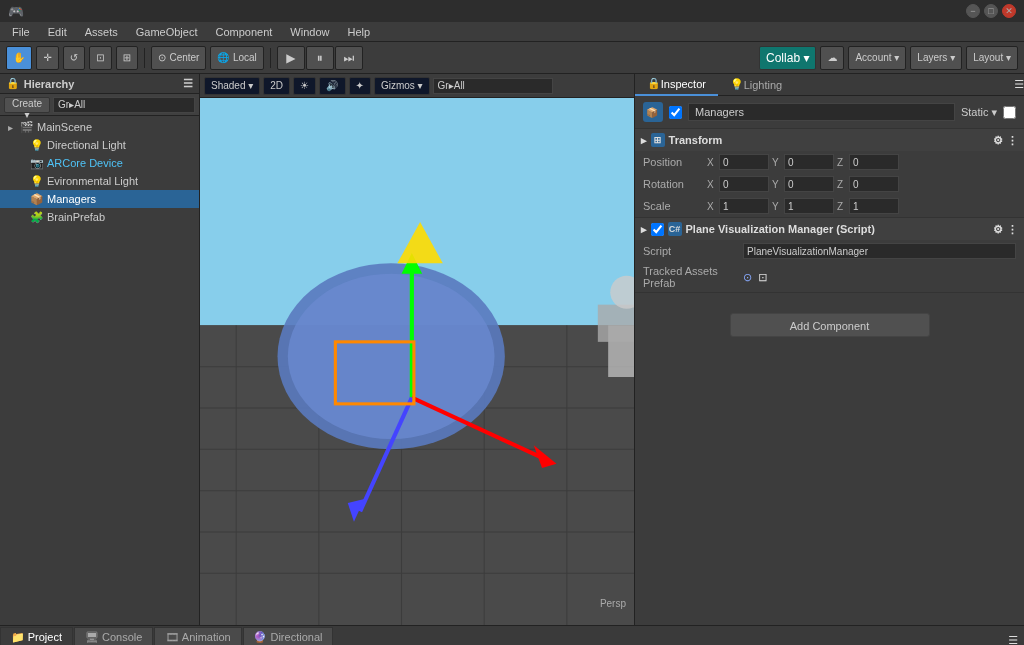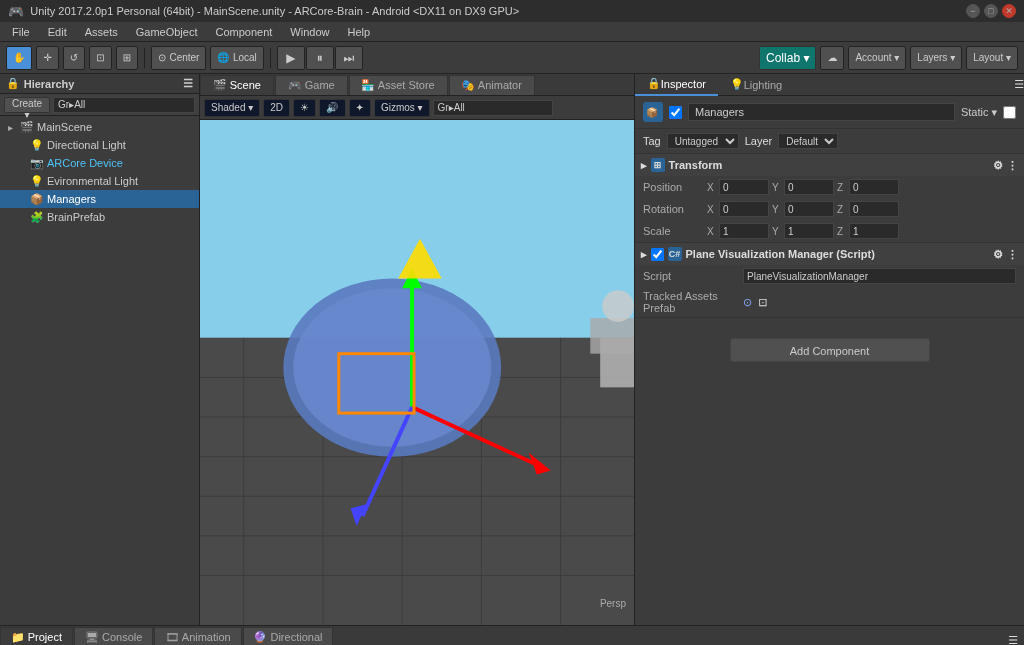--- a/index.html
+++ b/index.html
@@ -87,21 +87,20 @@
     .scene-svg { position: absolute; top: 0; left: 0; width: 100%; height: 100%; }
 
     .collab-btn { height: 24px; padding: 0 6px; background: #0f766e; border: 1px solid #333; color: #fff; cursor: pointer; font-size: 12px; display: flex; align-items: center; gap: 3px; border-radius: 2px; }
   </style>
 </head>
 <body>
 
 <div id="title-bar">
   <div class="title">
     <span style="font-size:13px;">🎮</span>
-    <span>Unity 2017.2.0p1 Personal (64bit) - MainScene.unity - ARCore-Brain - Android &lt;DX11 on DX9 GPU&gt;</span>
   </div>
   <div class="win-controls">
     <div class="win-btn">−</div>
     <div class="win-btn">□</div>
     <div class="win-btn" style="background:#c0392b;border-color:#c0392b;">✕</div>
   </div>
 </div>
 
 <div id="menu-bar">
   <span class="menu-item">File</span>
@@ -184,34 +183,20 @@
       <div class="tree-item indent1">
         <span class="tree-expand"> </span>
         <span class="tree-icon">🧩</span>
         <span>BrainPrefab</span>
       </div>
     </div>
   </div>
 
   <div id="center-area">
 
-    <div class="tabs-bar">
-      <div class="tab active">
-        <span>🎬 Scene</span>
-      </div>
-      <div class="tab">
-        <span>🎮 Game</span>
-      </div>
-      <div class="tab">
-        <span>🏪 Asset Store</span>
-      </div>
-      <div class="tab">
-        <span>🎭 Animator</span>
-      </div>
-    </div>
 
     <div class="scene-toolbar">
       <div class="scene-btn">Shaded ▾</div>
       <div class="scene-btn">2D</div>
       <div class="scene-btn">☀</div>
       <div class="scene-btn">🔊</div>
       <div class="scene-btn">✦</div>
       <div class="scene-btn">Gizmos ▾</div>
       <input class="project-search" type="text" value="Gr▸All" style="max-width: 120px;">
     </div>
@@ -279,30 +264,20 @@
     </div>
 
     <div class="inspector-header">
       <div class="obj-icon">📦</div>
       <input type="checkbox" checked="" style="">
       <input class="obj-name" type="text" value="Managers" style="">
       <span class="static-label">Static ▾</span>
       <input type="checkbox" style="">
     </div>
 
-    <div class="tag-layer-row">
-      <span>Tag</span>
-      <select class="small-select">
-        <option>Untagged</option>
-      </select>
-      <span>Layer</span>
-      <select class="small-select">
-        <option>Default</option>
-      </select>
-    </div>
 
     <div class="component-section">
       <div class="component-header">
         <span>▸</span>
         <div class="comp-icon">⊞</div>
         <span>Transform</span>
         <span style="margin-left:auto;">⚙</span>
         <span>⋮</span>
       </div>
       <div class="transform-row">

